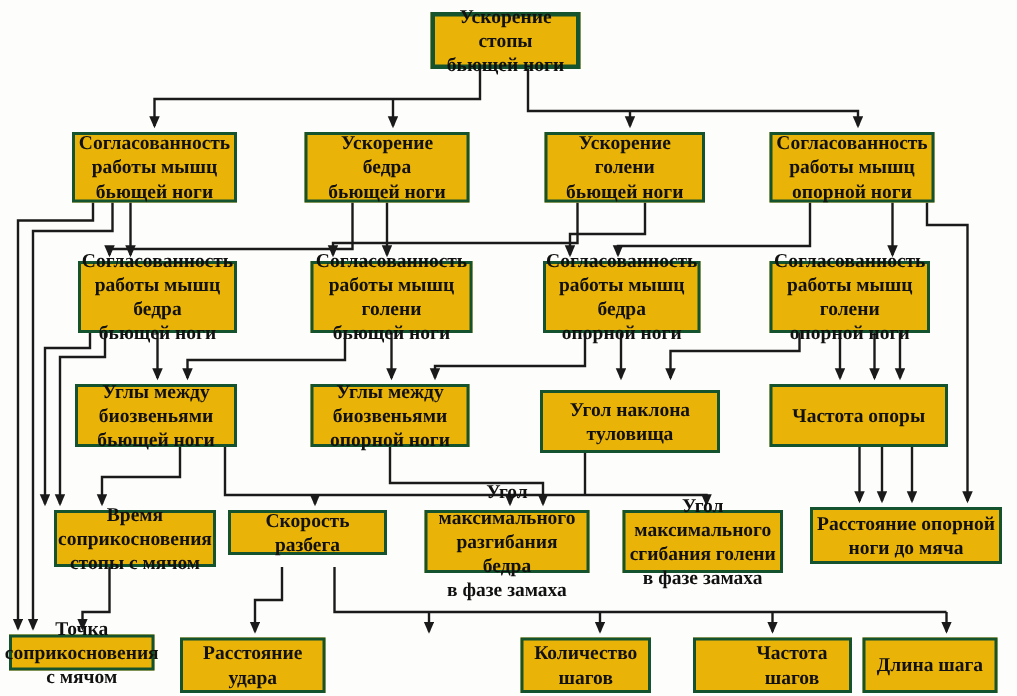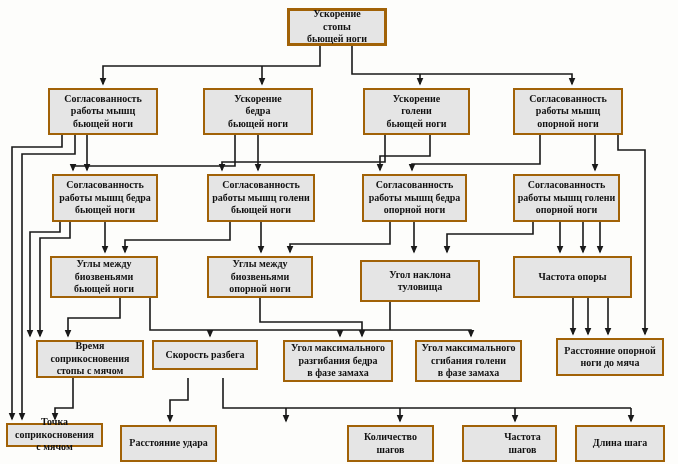--- a/index.html
+++ b/index.html
@@ -8,26 +8,26 @@
     width:678px;height:464px;
     background:#fdfdfb;
     font-family:"Liberation Serif", serif;
     overflow:hidden;
   }
   svg.edges{position:absolute;left:0;top:0;width:678px;height:464px;}
   svg.edges polyline{fill:none;stroke:#1a1a1a;stroke-width:1.6;}
   .node{
     position:absolute;
     box-sizing:border-box;
-    border:2px solid #a16207;
-    background:#e5e5e5;
+    border:2px solid #14532d;
+    background:#eab308;
     display:flex;align-items:center;justify-content:center;
     text-align:center;
     font-weight:bold;
-    font-size:10px;line-height:1.25;
+    font-size:13px;line-height:1.25;
     color:#111;
     white-space:pre-line;
     padding:1px 2px;
   }
   .node.root{border-width:3px;}
 </style>
 </head>
 <body>
 
 <div class="canvas">
@@ -131,25 +131,25 @@
   <div class="node" style="left:36px;top:340px;width:108px;height:38px;">Время
 соприкосновения
 стопы с мячом</div>
   <div class="node" style="left:152px;top:340px;width:106px;height:30px;">Скорость разбега</div>
   <div class="node" style="left:283px;top:340px;width:110px;height:42px;">Угол максимального
 разгибания бедра
 в фазе замаха</div>
   <div class="node" style="left:415px;top:340px;width:107px;height:42px;">Угол максимального
 сгибания голени
 в фазе замаха</div>
-  <div class="node" style="left:556px;top:338px;width:108px;height:38px;">Расстояние опорной
+  <div class="node" style="left:540px;top:338px;width:128px;height:38px;">Расстояние опорной
 ноги до мяча</div>
 
   <div class="node" style="left:6px;top:423px;width:97px;height:24px;">Точка
 соприкосновения
 с мячом</div>
   <div class="node" style="left:120px;top:425px;width:97px;height:37px;">Расстояние удара</div>
   <div class="node" style="left:233px;top:425px;width:95px;height:37px;margin-top:40px;">Длина разбега</div>
   <div class="node" style="left:347px;top:425px;width:87px;height:37px;">Количество шагов</div>
-  <div class="node" style="left:462px;top:425px;width:95px;height:37px;padding-left:28px;">Частота шагов</div>
+  <div class="node" style="left:462px;top:425px;width:106px;height:37px;padding-left:28px;">Частота шагов</div>
   <div class="node" style="left:575px;top:425px;width:90px;height:37px;">Длина шага</div>
 
 </div>
 
 </body></html>

